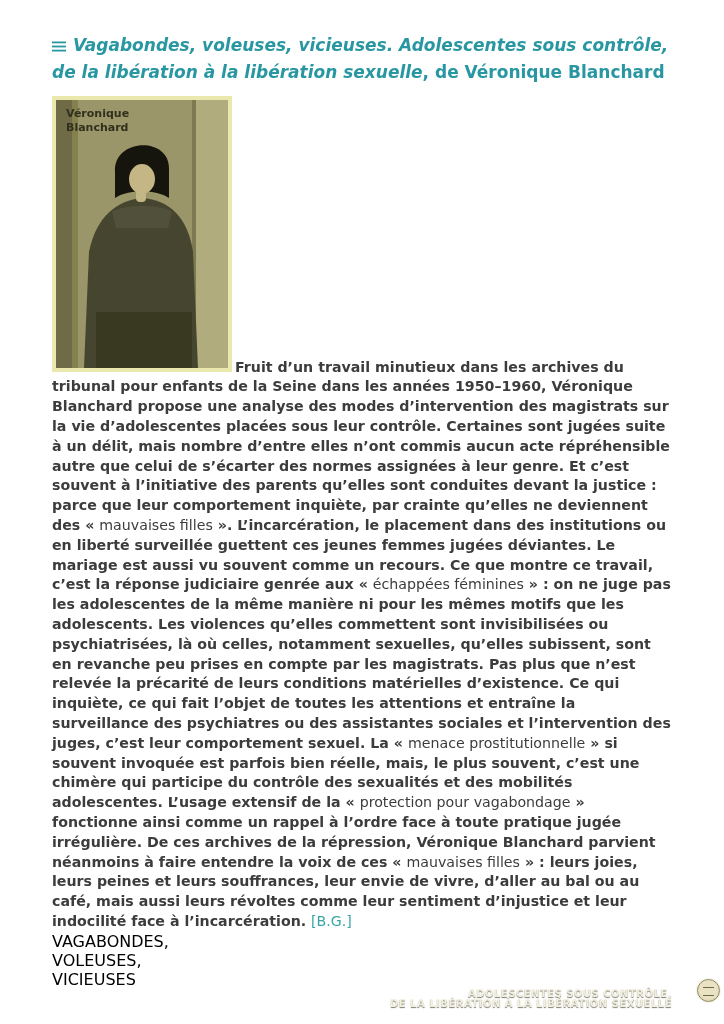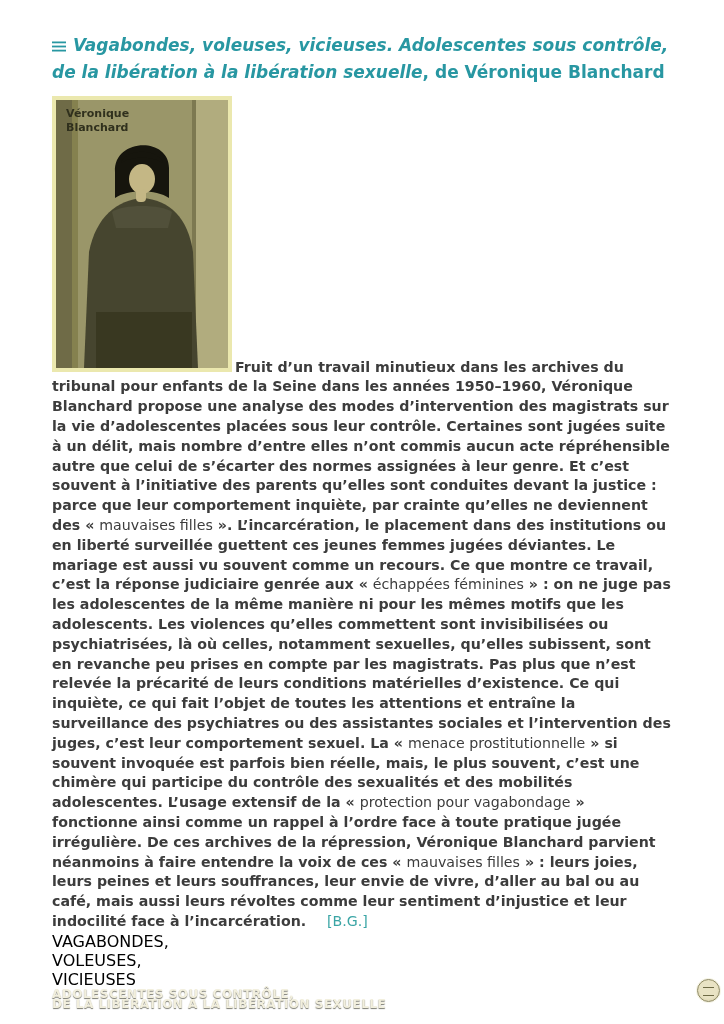--- a/index.html
+++ b/index.html
@@ -30,21 +30,21 @@
   
   p.review {
     margin: 0;
     font-size: 14.2px;
     line-height: 19.8px;
     color: #3c3c3c;
     text-align: left;
   }
   .run-normal { font-style: normal; font-weight: bold; }
   .run-italic { }
-  .run-link   { color: var(--link, #3aa5a5); cursor: pointer; margin-left: 16px; }
+  .run-link   { color: var(--link, #3aa5a5); cursor: pointer; }
 
   
   .cover {
     display: inline-block;
     position: relative;
     width: 180px; height: 276px;
     box-sizing: border-box;
     border: 4px solid #ebe8ae;
     background: #9a9669;
     overflow: hidden;
@@ -65,24 +65,24 @@
     text-align: center;
     color: #f6f3e3;
     font-weight: bold;
     font-size: 17px;
     line-height: 26px;
     letter-spacing: 1px;
     text-shadow: 0 1px 2px rgba(35,35,18,0.65);
   }
   .cover-subtitle {
     top: 158px;
-    text-align: left;
+    text-align: right;
     color: #f2efdd;
     font-weight: bold;
-    font-size: 12px;
+    font-size: 10px;
     line-height: 10.5px;
     letter-spacing: 0.5px;
     text-shadow: 0 1px 1px rgba(35,35,18,0.6);
   }
   .cover-logo {
     position: absolute; right: 4px; bottom: 22px;
     width: 21px; height: 21px;
     border-radius: 50%;
     background: radial-gradient(circle at 50% 45%, #e9e3c4 55%, #cfc8a2 100%);
     border: 1px solid #8e8961;

